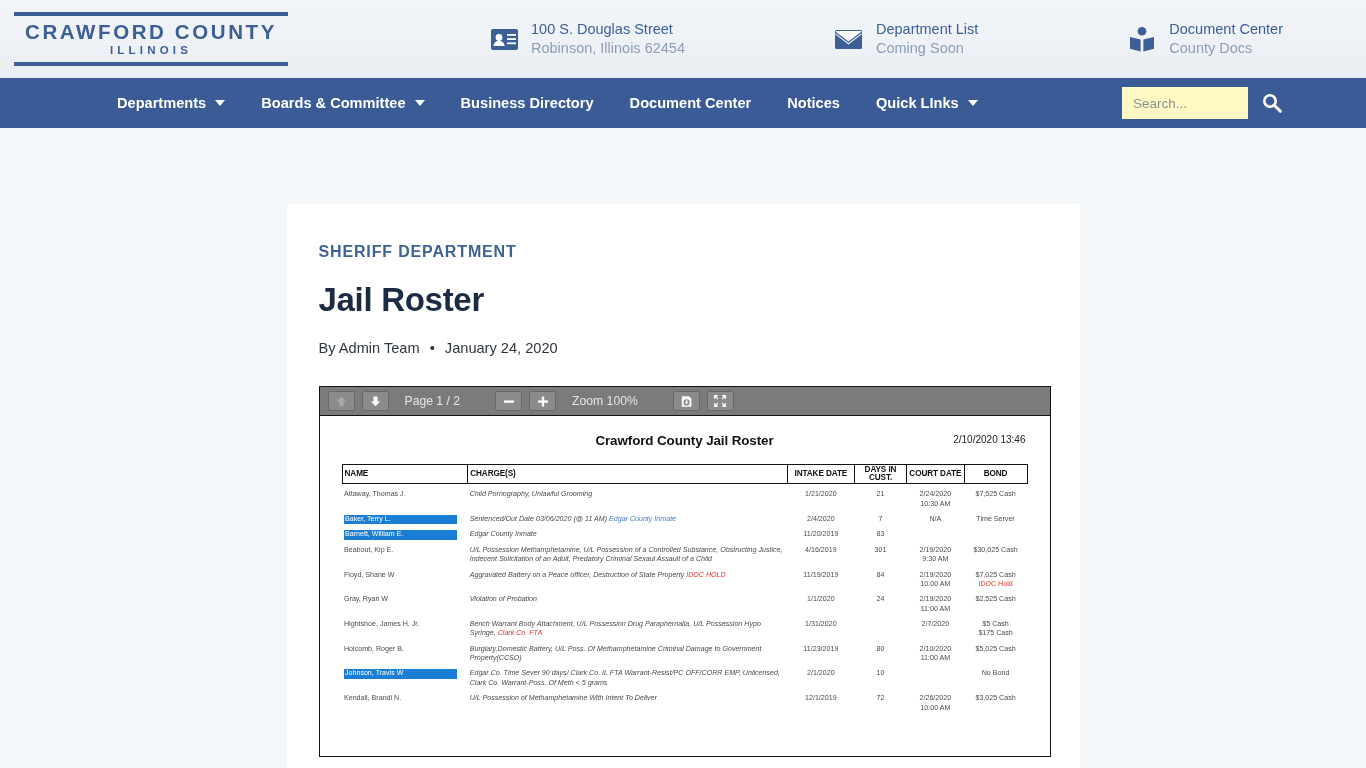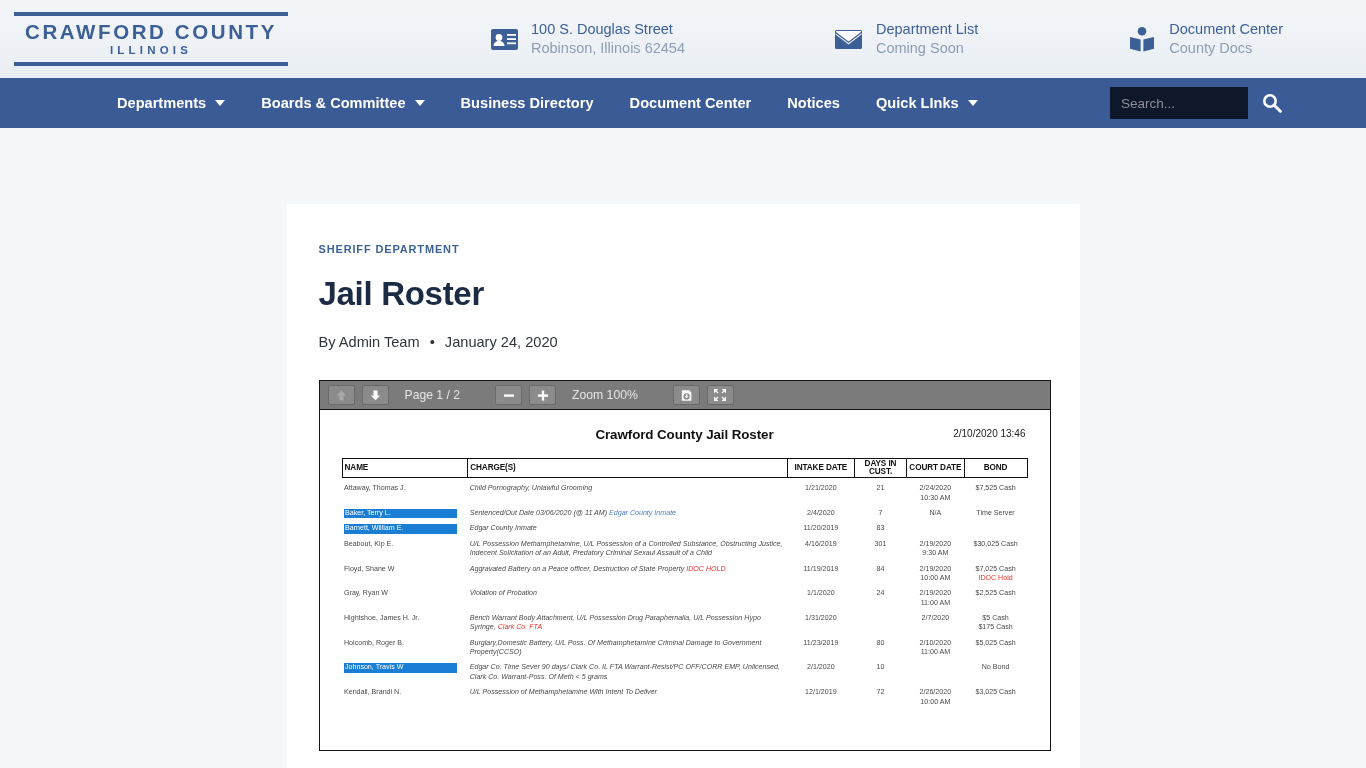--- a/index.html
+++ b/index.html
@@ -87,22 +87,22 @@
     border-right: 5px solid transparent;
     border-top: 6px solid #ffffff;
     display: inline-block;
   }
   .search-wrap {
     position: absolute;
     right: 84px;
     display: flex; align-items: center; gap: 14px;
   }
   .search-box {
-    width: 138px; height: 32px;
-    background: #0f172a;
+    width: 126px; height: 32px;
+    background: #fef9c3;
     border: none;
     padding: 0 11px;
     font-size: 13.5px;
     color: #7b8189;
     font-family: "Liberation Sans", sans-serif;
   }
   .search-box::placeholder { color: #8b9098; }
   .search-btn {
     background: transparent; border: none; cursor: pointer;
     color: #fff; display: flex; align-items: center;
@@ -111,21 +111,21 @@
   
   .page-area { width: 1366px; height: 640px; background: #f5f8fb; }
   .card {
     margin: 76px auto 0 auto;
     width: 793px;
     background: #ffffff;
     min-height: 564px;
     padding: 39px 32px 0 32px;
   }
   .kicker {
-    font-size: 11px;
+    font-size: 16px;
     letter-spacing: 0.85px;
     font-weight: bold;
     color: #3d6394;
     text-transform: uppercase;
   }
   .title {
     font-size: 33px;
     color: #1b2b44;
     font-weight: bold;
     margin-top: 20px;

